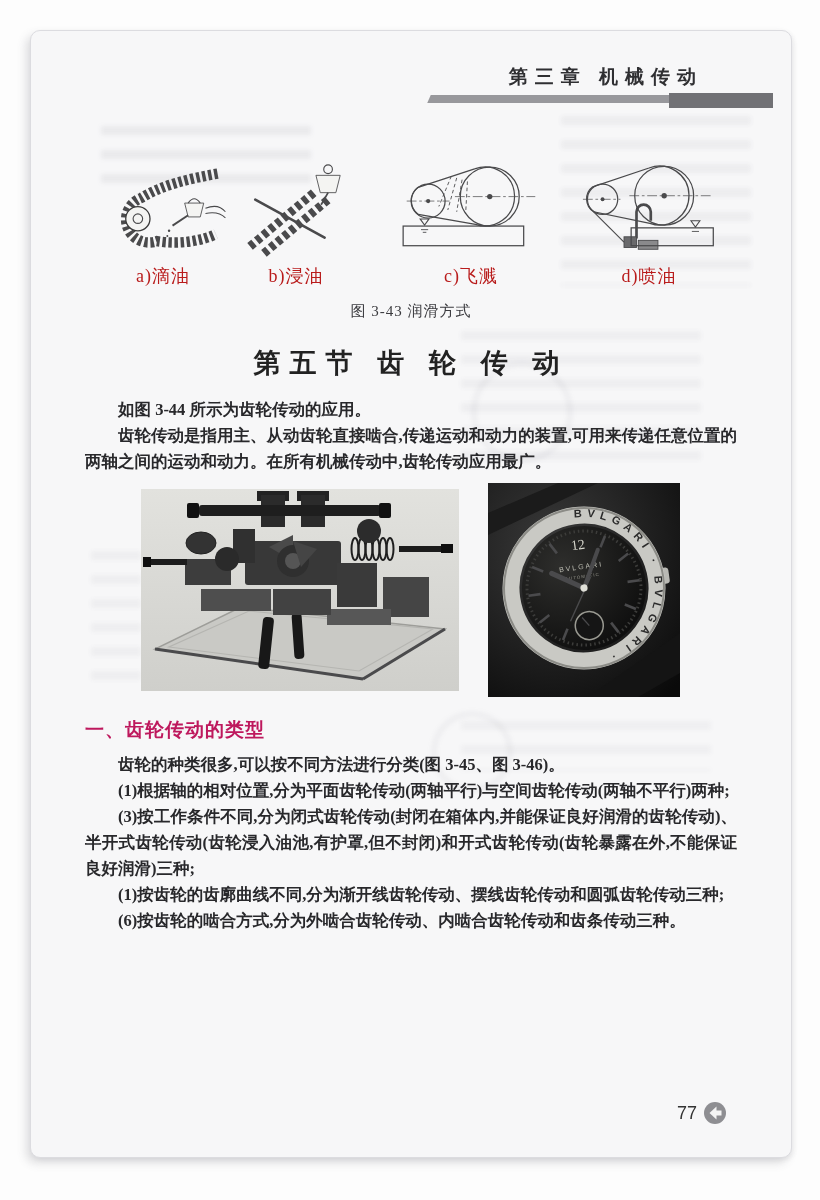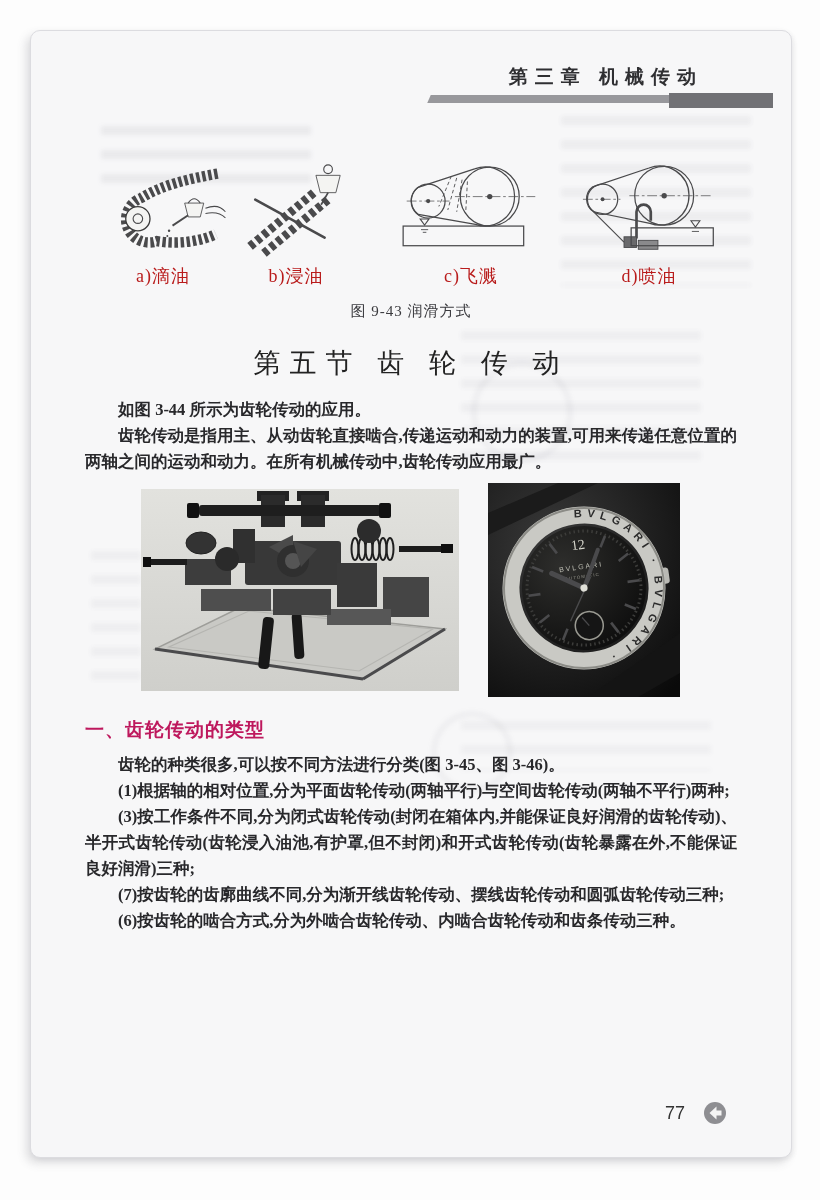--- a/index.html
+++ b/index.html
@@ -49,21 +49,21 @@
   .d-c{margin-left:30px;width:160px;}
   .d-d{margin-left:18px;width:160px;}
   .fig-caption{
     text-align:center;margin-top:14px;font-size:15px;color:var(--caption-ink,#3a3a3e);
     letter-spacing:1px;
   }
   line,path.ln,circle.ln,polygon.ln,rect.ln{stroke:#4a4a4c;fill:none;}
   
   .section-title{
     margin:24px 0 0 0;text-align:center;
-    font-size:27px;font-weight:normal;letter-spacing:9px;color:#222;
+    font-size:27px;font-weight:bold;letter-spacing:9px;color:#222;
   }
   
   .intro{margin-top:16px;}
   p.para{
     margin:0;font-size:16.5px;line-height:26px;text-indent:2em;
     text-align:justify;color:#28282b;font-weight:bold;
   }
   
   .photo-row{display:flex;margin-top:8px;align-items:center;}
   .photo{display:block;}
@@ -71,21 +71,21 @@
   .photo-watch{margin-left:29px;}
   
   .subhead{
     margin:20px 0 0 0;font-size:19px;font-weight:bold;color:#be185d;
     font-family:"Liberation Sans","DejaVu Sans",sans-serif;letter-spacing:1px;
   }
   .bodyblock{margin-top:9px;}
   
   .footer{
     position:absolute;right:64px;top:1070px;
-    display:flex;align-items:center;gap:18px;
+    display:flex;align-items:center;gap:6px;
   }
   .pagenum{font-size:18px;color:#333;font-family:"Liberation Sans",sans-serif;}
   
   .ghost{
     position:absolute;pointer-events:none;
     background:repeating-linear-gradient(180deg,rgba(110,110,125,.09) 0 9px,transparent 9px 24px);
     filter:blur(2px);
   }
   .ghost-circle{
     position:absolute;pointer-events:none;border:6px solid rgba(110,110,125,.06);
@@ -179,21 +179,21 @@
           <rect x="52" y="86" width="14" height="12" fill="#6a6a6c" stroke="#4a4a4c"></rect>
           <rect x="68" y="90" width="22" height="10" fill="#8a8a8c" stroke="#4a4a4c"></rect>
           <rect class="ln" x="60" y="76" width="92" height="20" stroke-width="1.4"></rect>
           <polygon class="ln" points="127,68 137,68 132,75" stroke-width="1.2"></polygon>
           <line x1="128" y1="80" x2="136" y2="80" stroke-width="1"></line>
         </svg>
         <div class="dlabel">d)喷油</div>
       </div>
     </div>
 
-    <div class="fig-caption">图 9-43   润滑方式</div>
+    <div class="fig-caption">图 3-43   润滑方式</div>
 
     <h1 class="section-title">第五节  齿 轮 传 动</h1>
 
     <div class="intro">
       <p class="para">如图 3-44 所示为齿轮传动的应用。</p>
       <p class="para">齿轮传动是指用主、从动齿轮直接啮合,传递运动和动力的装置,可用来传递任意位置的两轴之间的运动和动力。在所有机械传动中,齿轮传动应用最广。</p>
     </div>
 
     <div class="photo-row">
       <svg class="photo photo-machine" width="318" height="202" viewBox="0 0 318 202">
@@ -295,21 +295,21 @@
       </svg>
     </div>
 
 
     <h2 class="subhead">一、齿轮传动的类型</h2>
 
     <div class="bodyblock">
       <p class="para">齿轮的种类很多,可以按不同方法进行分类(图 3-45、图 3-46)。</p>
       <p class="para">(1)根据轴的相对位置,分为平面齿轮传动(两轴平行)与空间齿轮传动(两轴不平行)两种;</p>
       <p class="para">(3)按工作条件不同,分为闭式齿轮传动(封闭在箱体内,并能保证良好润滑的齿轮传动)、半开式齿轮传动(齿轮浸入油池,有护罩,但不封闭)和开式齿轮传动(齿轮暴露在外,不能保证良好润滑)三种;</p>
-      <p class="para">(7)按齿轮的齿廓曲线不同,分为渐开线齿轮传动、摆线齿轮传动和圆弧齿轮传动三种;</p>
+      <p class="para">(1)按齿轮的齿廓曲线不同,分为渐开线齿轮传动、摆线齿轮传动和圆弧齿轮传动三种;</p>
       <p class="para">(6)按齿轮的啮合方式,分为外啮合齿轮传动、内啮合齿轮传动和齿条传动三种。</p>
     </div>
   </div>
 
   <div class="footer">
     <span class="pagenum">77</span>
     <svg width="24" height="24" viewBox="0 0 24 24">
       <circle cx="12" cy="12" r="11" fill="var(--icon-gray,#8e8e92)"></circle>
       <path d="M13.5 5.5 L6.5 12 L13.5 18.5 L13.5 14.5 L18.5 14.5 L18.5 9.5 L13.5 9.5 Z" fill="#f4f4f4"></path>
     </svg>

